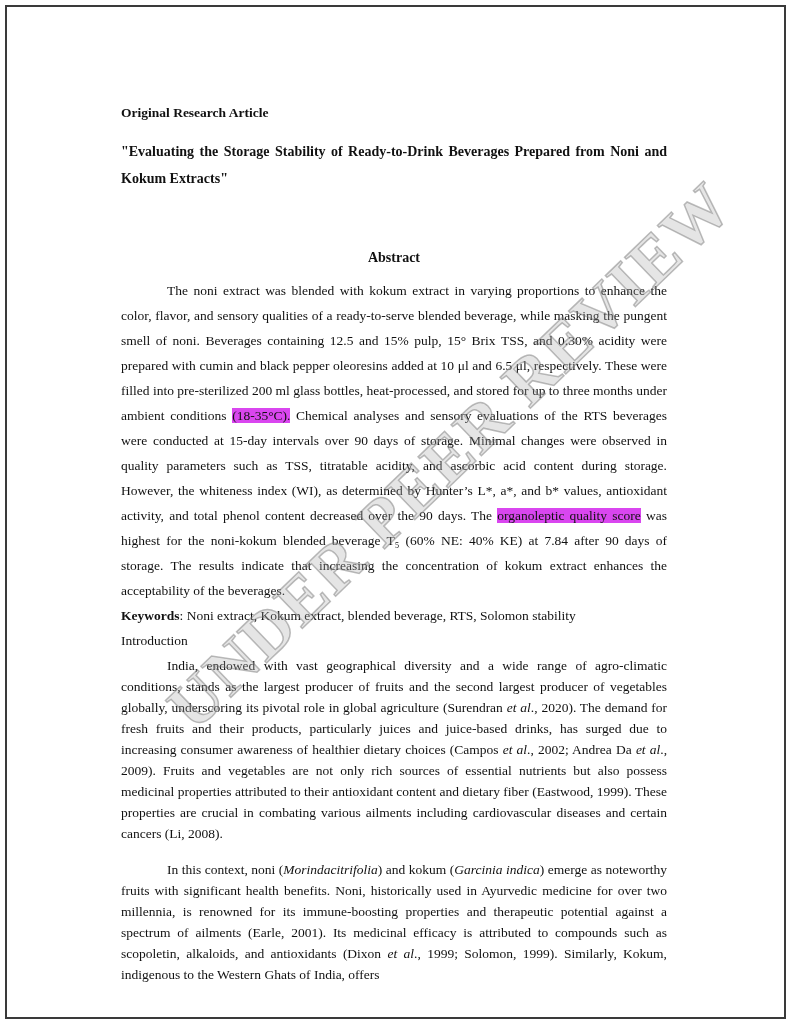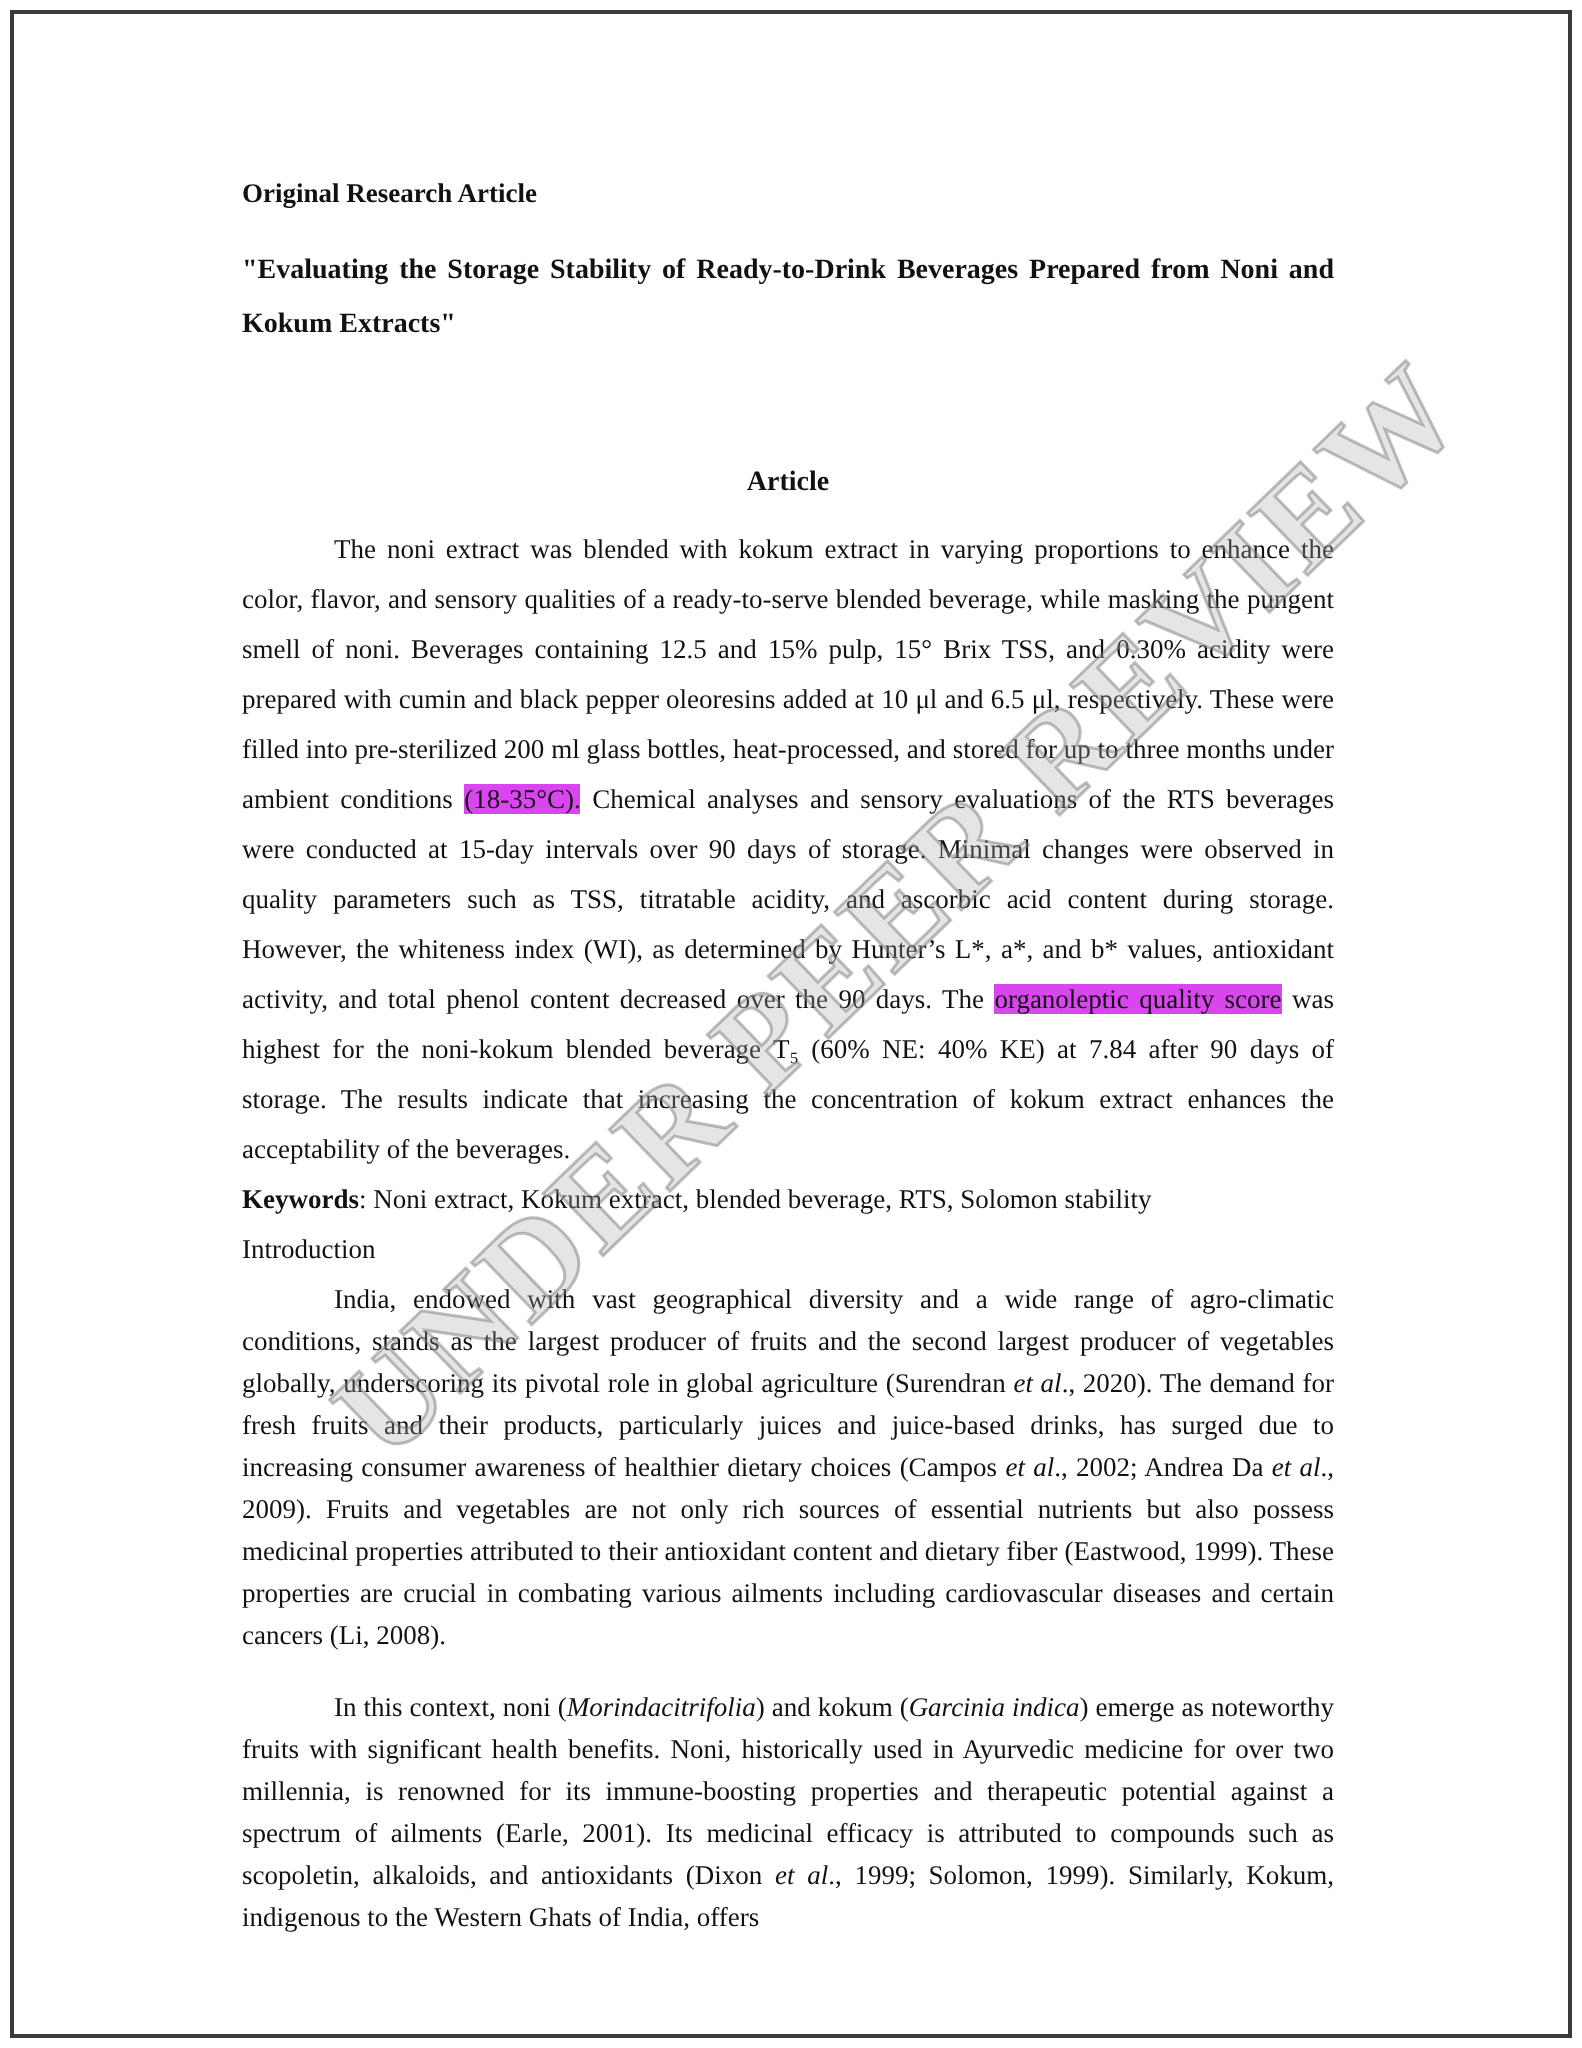--- a/index.html
+++ b/index.html
@@ -21,21 +21,21 @@
   }
   .content {
     position: absolute;
     top: 0; left: 0; right: 0; bottom: 0;
     padding: 82px 117px 0 114px;
     z-index: 1;
   }
   .article-type {
     font-size: 13.5px;
     font-weight: bold;
-    margin: 0 0 17px 0;
+    margin: 16px 0 17px 0;
   }
   .paper-title {
     font-size: 14px;
     font-weight: bold;
     line-height: 27px;
     text-align: justify;
     margin: 0 0 58px 0;
   }
   .abstract-heading {
     font-size: 14px;
@@ -95,21 +95,21 @@
 <div class="page-frame">
 
   <div class="watermark">UNDER PEER REVIEW</div>
 
   <div class="content">
 
     <p class="article-type">Original Research Article</p>
 
     <h1 class="paper-title">"Evaluating the Storage Stability of Ready-to-Drink Beverages Prepared from Noni and Kokum Extracts"</h1>
 
-    <h2 class="abstract-heading">Article</h2>
+    <h2 class="abstract-heading">Abstract</h2>
 
     <p class="abstract-para"><span>The noni extract was blended with kokum extract in varying proportions to enhance the color, flavor, and sensory qualities of a ready-to-serve blended beverage, while masking the pungent smell of noni. Beverages containing 12.5 and 15% pulp, 15° Brix TSS, and 0.30% acidity were prepared with cumin and black pepper oleoresins added at 10 μl and 6.5 μl, respectively. These were filled into pre-sterilized 200 ml glass bottles, heat-processed, and stored for up to three months under ambient conditions </span><span class="highlight">(18-35°C).</span><span> Chemical analyses and sensory evaluations of the RTS beverages were conducted at 15-day intervals over 90 days of storage. Minimal changes were observed in quality parameters such as TSS, titratable acidity, and ascorbic acid content during storage. However, the whiteness index (WI), as determined by Hunter’s L*, a*, and b* values, antioxidant activity, and total phenol content decreased over the 90 days. The </span><span class="highlight">organoleptic quality score</span><span> was highest for the noni-kokum blended beverage T₅ (60% NE: 40% KE) at 7.84 after 90 days of storage. The results indicate that increasing the concentration of kokum extract enhances the acceptability of the beverages.</span></p>
 
     <p class="keywords-line"><span class="label">Keywords</span><span>: Noni extract, Kokum extract, blended beverage, RTS, Solomon stability</span></p>
 
     <h3 class="intro-heading">Introduction</h3>
 
     <p class="intro-para"><span>India, endowed with vast geographical diversity and a wide range of agro-climatic conditions, stands as the largest producer of fruits and the second largest producer of vegetables globally, underscoring its pivotal role in global agriculture (Surendran </span><span class="italic">et al</span><span>., 2020). The demand for fresh fruits and their products, particularly juices and juice-based drinks, has surged due to increasing consumer awareness of healthier dietary choices (Campos </span><span class="italic">et al</span><span>., 2002; Andrea Da </span><span class="italic">et al</span><span>., 2009). Fruits and vegetables are not only rich sources of essential nutrients but also possess medicinal properties attributed to their antioxidant content and dietary fiber (Eastwood, 1999). These properties are crucial in combating various ailments including cardiovascular diseases and certain cancers (Li, 2008).</span></p>
 
     <p class="intro-para"><span>In this context, noni (</span><span class="italic">Morindacitrifolia</span><span>) and kokum (</span><span class="italic">Garcinia indica</span><span>) emerge as noteworthy fruits with significant health benefits. Noni, historically used in Ayurvedic medicine for over two millennia, is renowned for its immune-boosting properties and therapeutic potential against a spectrum of ailments (Earle, 2001). Its medicinal efficacy is attributed to compounds such as scopoletin, alkaloids, and antioxidants (Dixon </span><span class="italic">et al</span><span>., 1999; Solomon, 1999). Similarly, Kokum, indigenous to the Western Ghats of India, offers</span></p>

